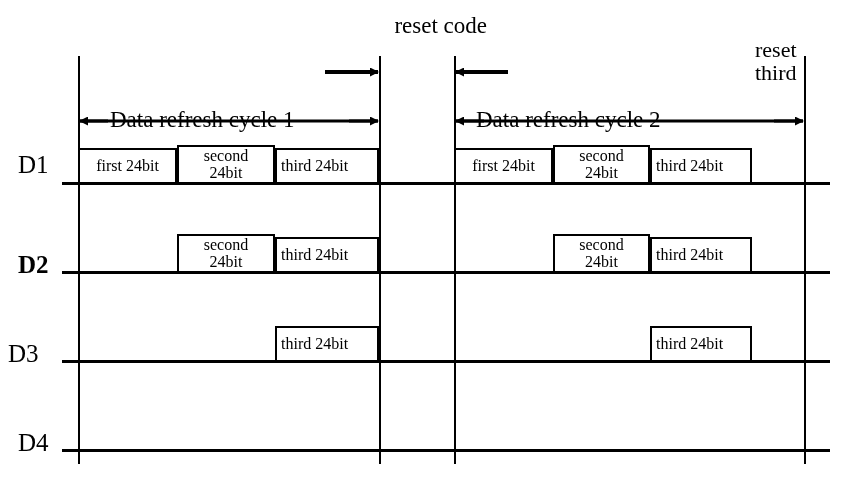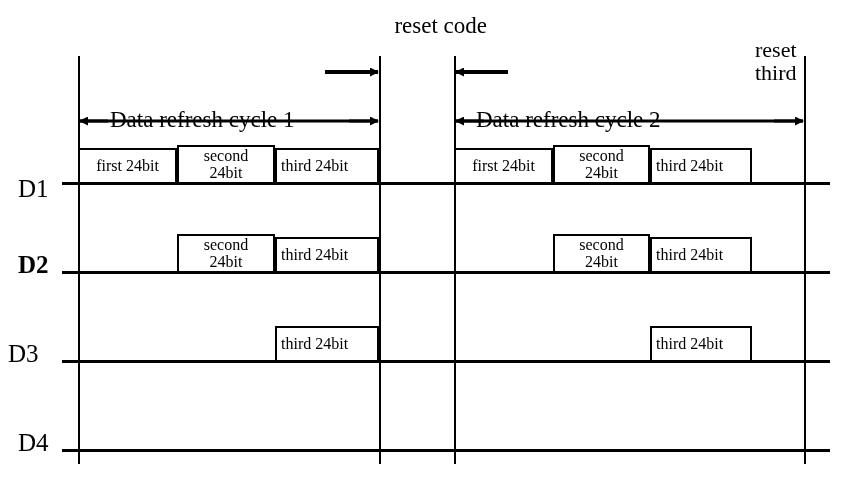--- a/index.html
+++ b/index.html
@@ -93,21 +93,21 @@
   <div class="vline" style="left:78px; top:56px; height:408px;"></div>
   <div class="vline" style="left:379px; top:56px; height:408px;"></div>
   <div class="vline" style="left:454px; top:56px; height:408px;"></div>
   <div class="vline" style="left:804px; top:56px; height:408px;"></div>
 
   <div class="hline" style="left:62px; top:182px; width:768px;"></div>
   <div class="hline" style="left:62px; top:271px; width:768px;"></div>
   <div class="hline" style="left:62px; top:360px; width:768px;"></div>
   <div class="hline" style="left:62px; top:449px; width:768px;"></div>
 
-  <div class="label dlabel" style="left:18px; top:176px;text-align:right;">D1</div>
+  <div class="label dlabel" style="left:18px; top:152px;text-align:right;">D1</div>
   <div class="label dlabel" style="left:18px; top:252px;font-weight:bold;">D2</div>
   <div class="label dlabel" style="left:8px; top:341px;">D3</div>
   <div class="label dlabel" style="left:18px; top:430px;text-align:right;">D4</div>
 
   <div class="label ann-reset-top" style="left:357px; top:14px; transform:translateX(-50%); width:260px;">
     <div>reset code</div>
   </div>
 
   <div class="label ann-reset-right" style="left:727px; top:38px;margin-left:28px;">
     <div>reset</div>

